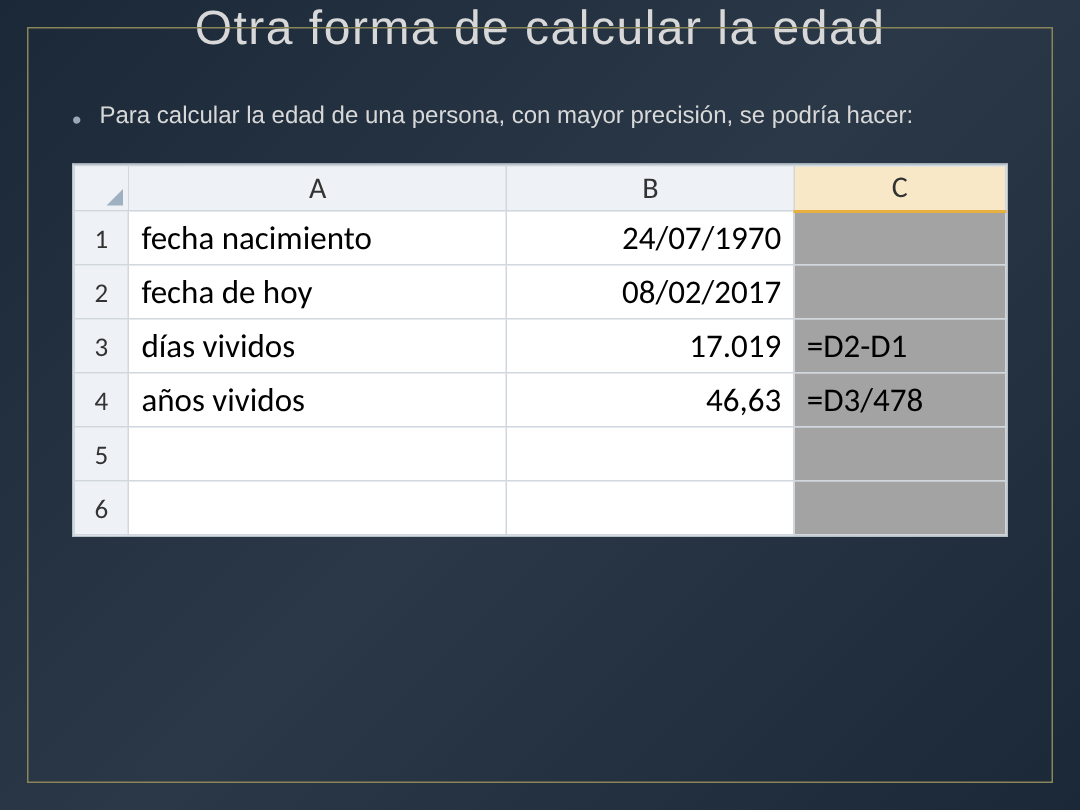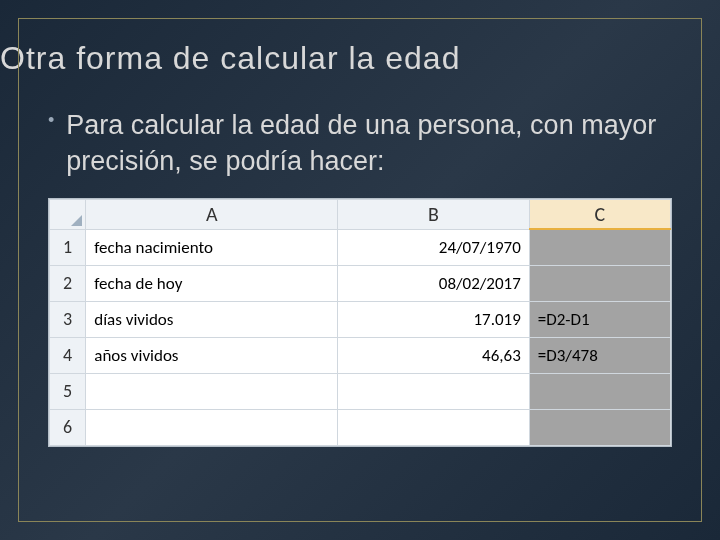--- a/index.html
+++ b/index.html
@@ -15,55 +15,54 @@
     position: absolute;
     top: 18px;
     left: 18px;
     right: 18px;
     bottom: 18px;
     border: 1px solid #8a8558;
   }
   .title {
     color: #d8d8d8;
     font-size: 32px;
-    text-align: left;
-    margin-top: 40px;
+    text-align: center;
     letter-spacing: 1px;
     font-weight: normal;
   }
   .bullet-row {
     display: flex;
     align-items: flex-start;
     margin: 30px 48px 0 48px;
   }
   .bullet-dot {
     color: #9aa8b8;
     font-size: 18px;
     margin-right: 12px;
     margin-top: 3px;
   }
   .bullet-text {
     color: #d8d8d8;
-    font-size: 27px;
+    font-size: 16px;
     line-height: 1.35;
   }
   .sheet {
     margin: 18px 48px 0 48px;
     background: #fff;
     border: 1px solid #b5bfc8;
     font-family: Calibri, Arial, sans-serif;
   }
   .sheet table {
     width: 100%;
     border-collapse: collapse;
   }
   .sheet th, .sheet td {
     border: 1px solid #d0d7de;
     height: 36px;
-    font-size: 17px;
+    font-size: 22px;
     padding: 0 8px;
     text-align: left;
     vertical-align: middle;
     color: #000;
     font-weight: normal;
   }
   .sheet th {
     background: #eef2f6;
     text-align: center;
     color: #333;

